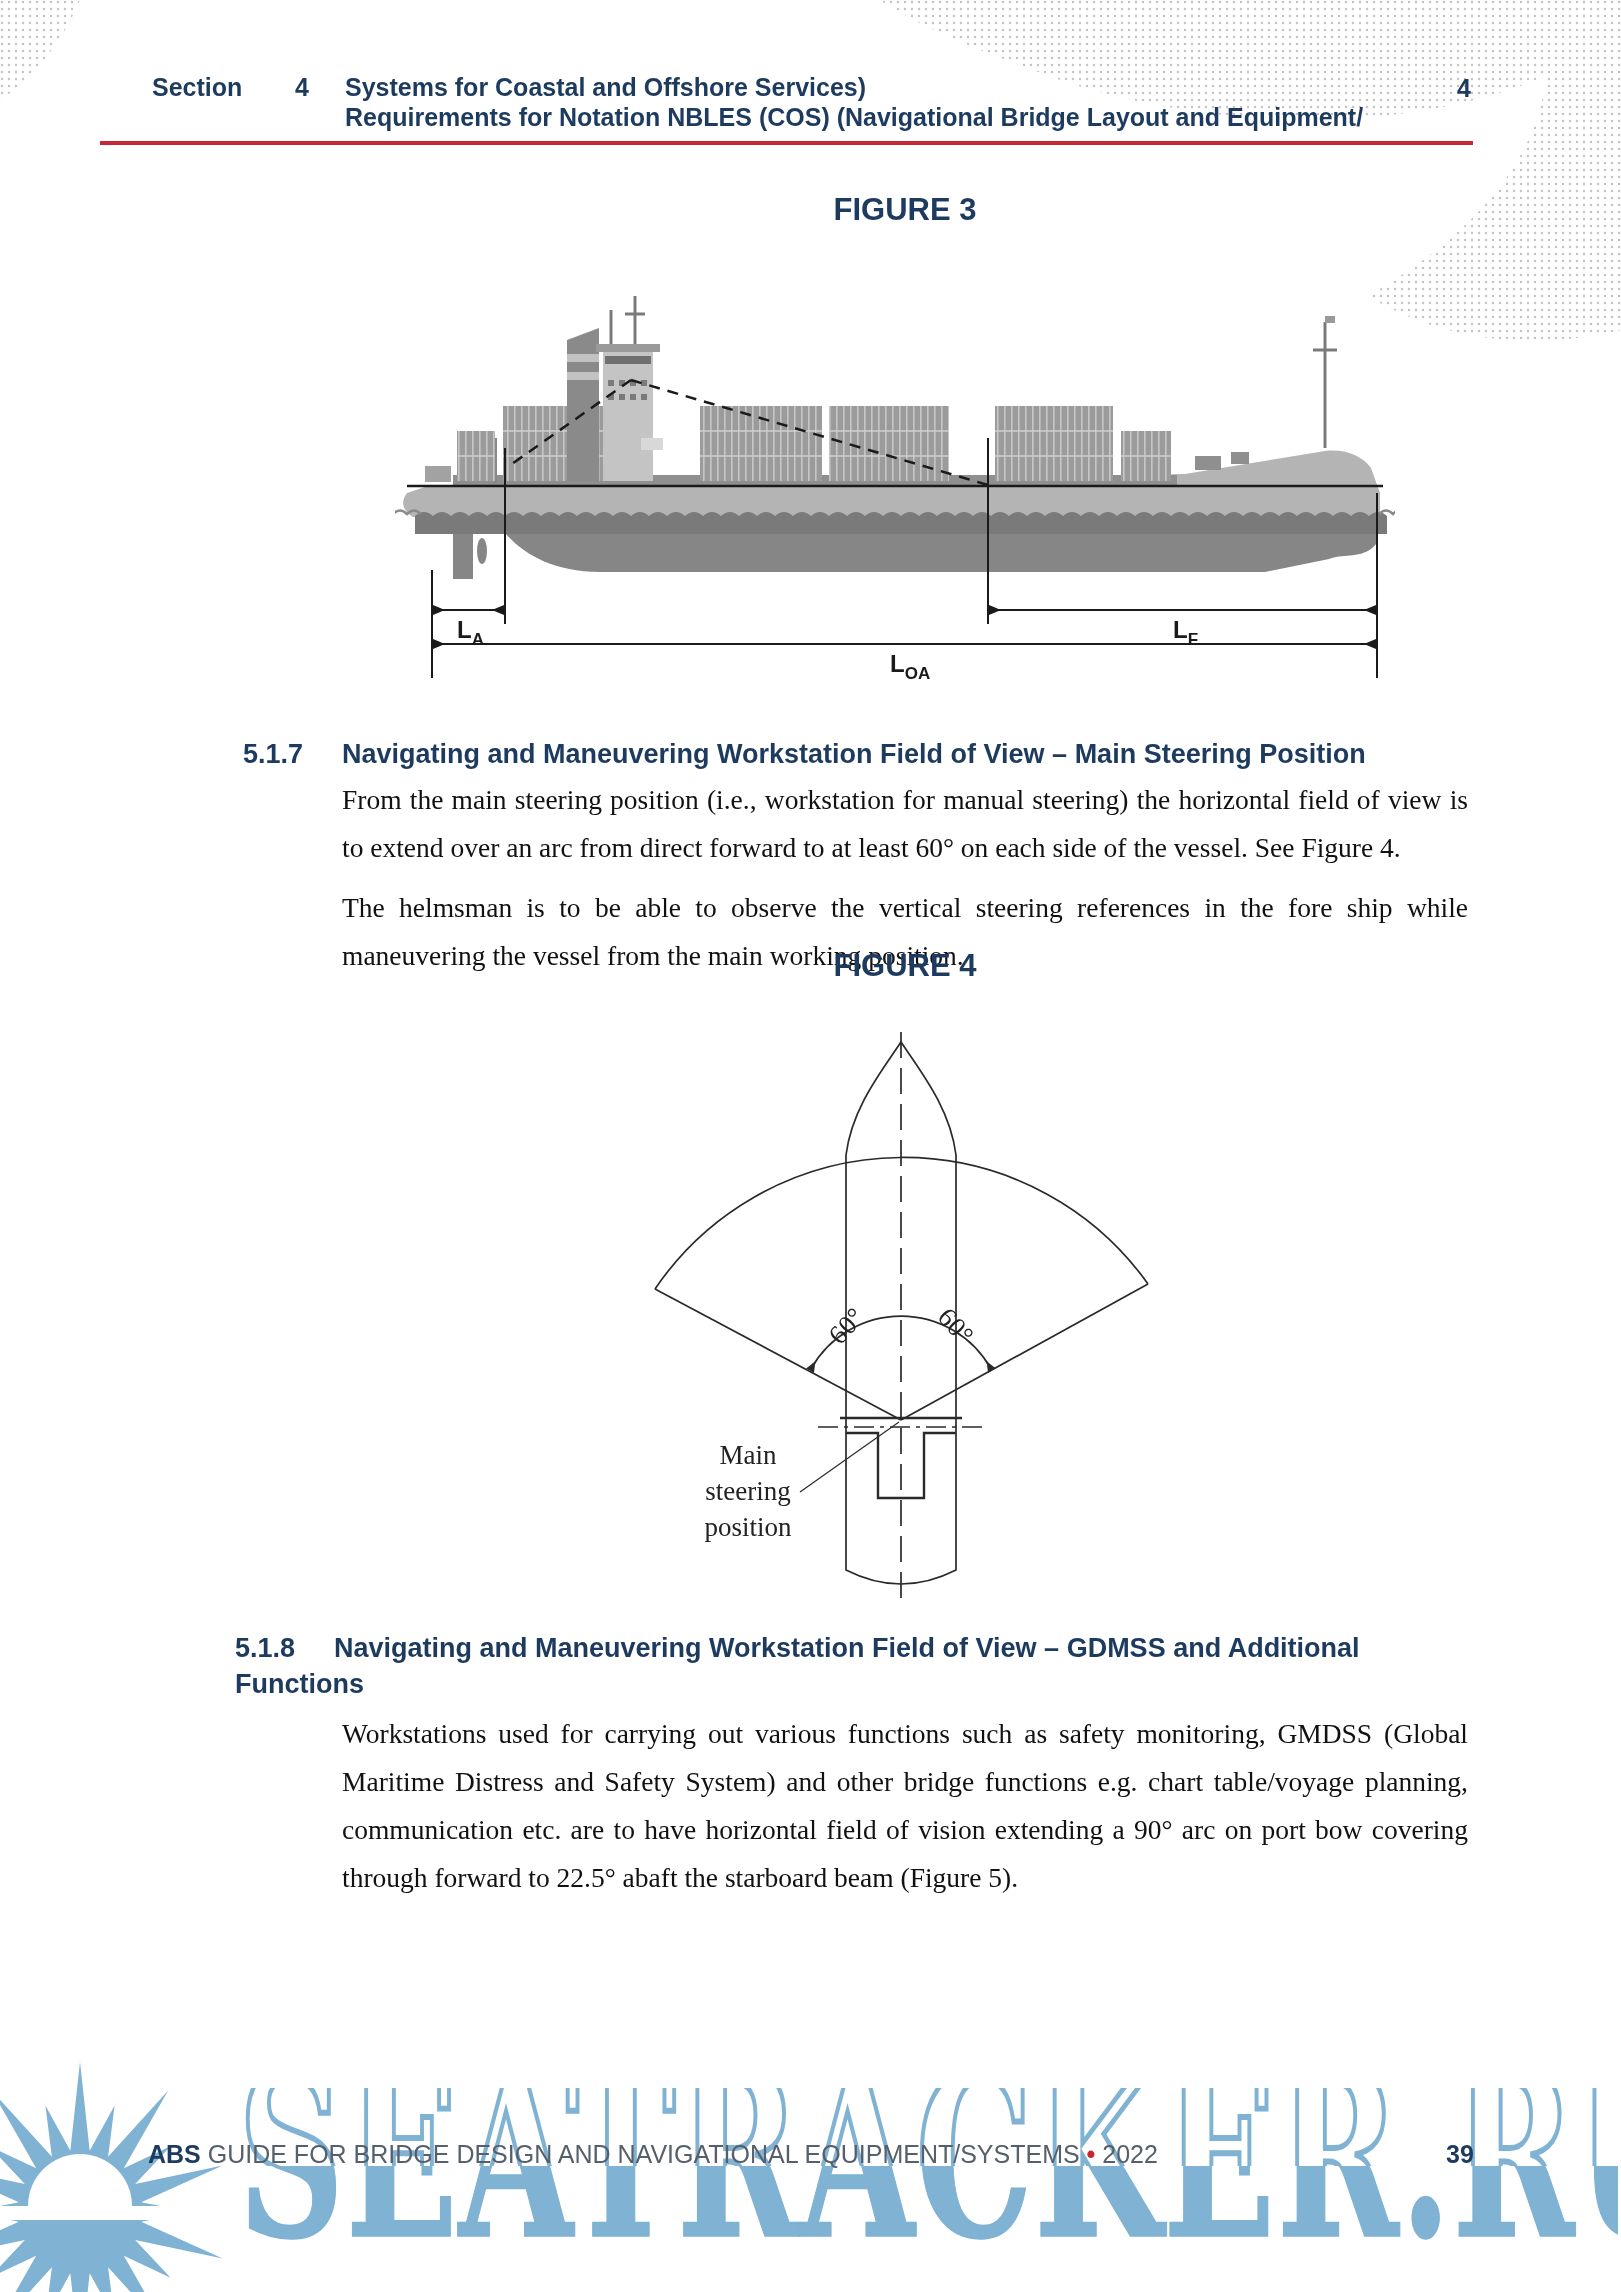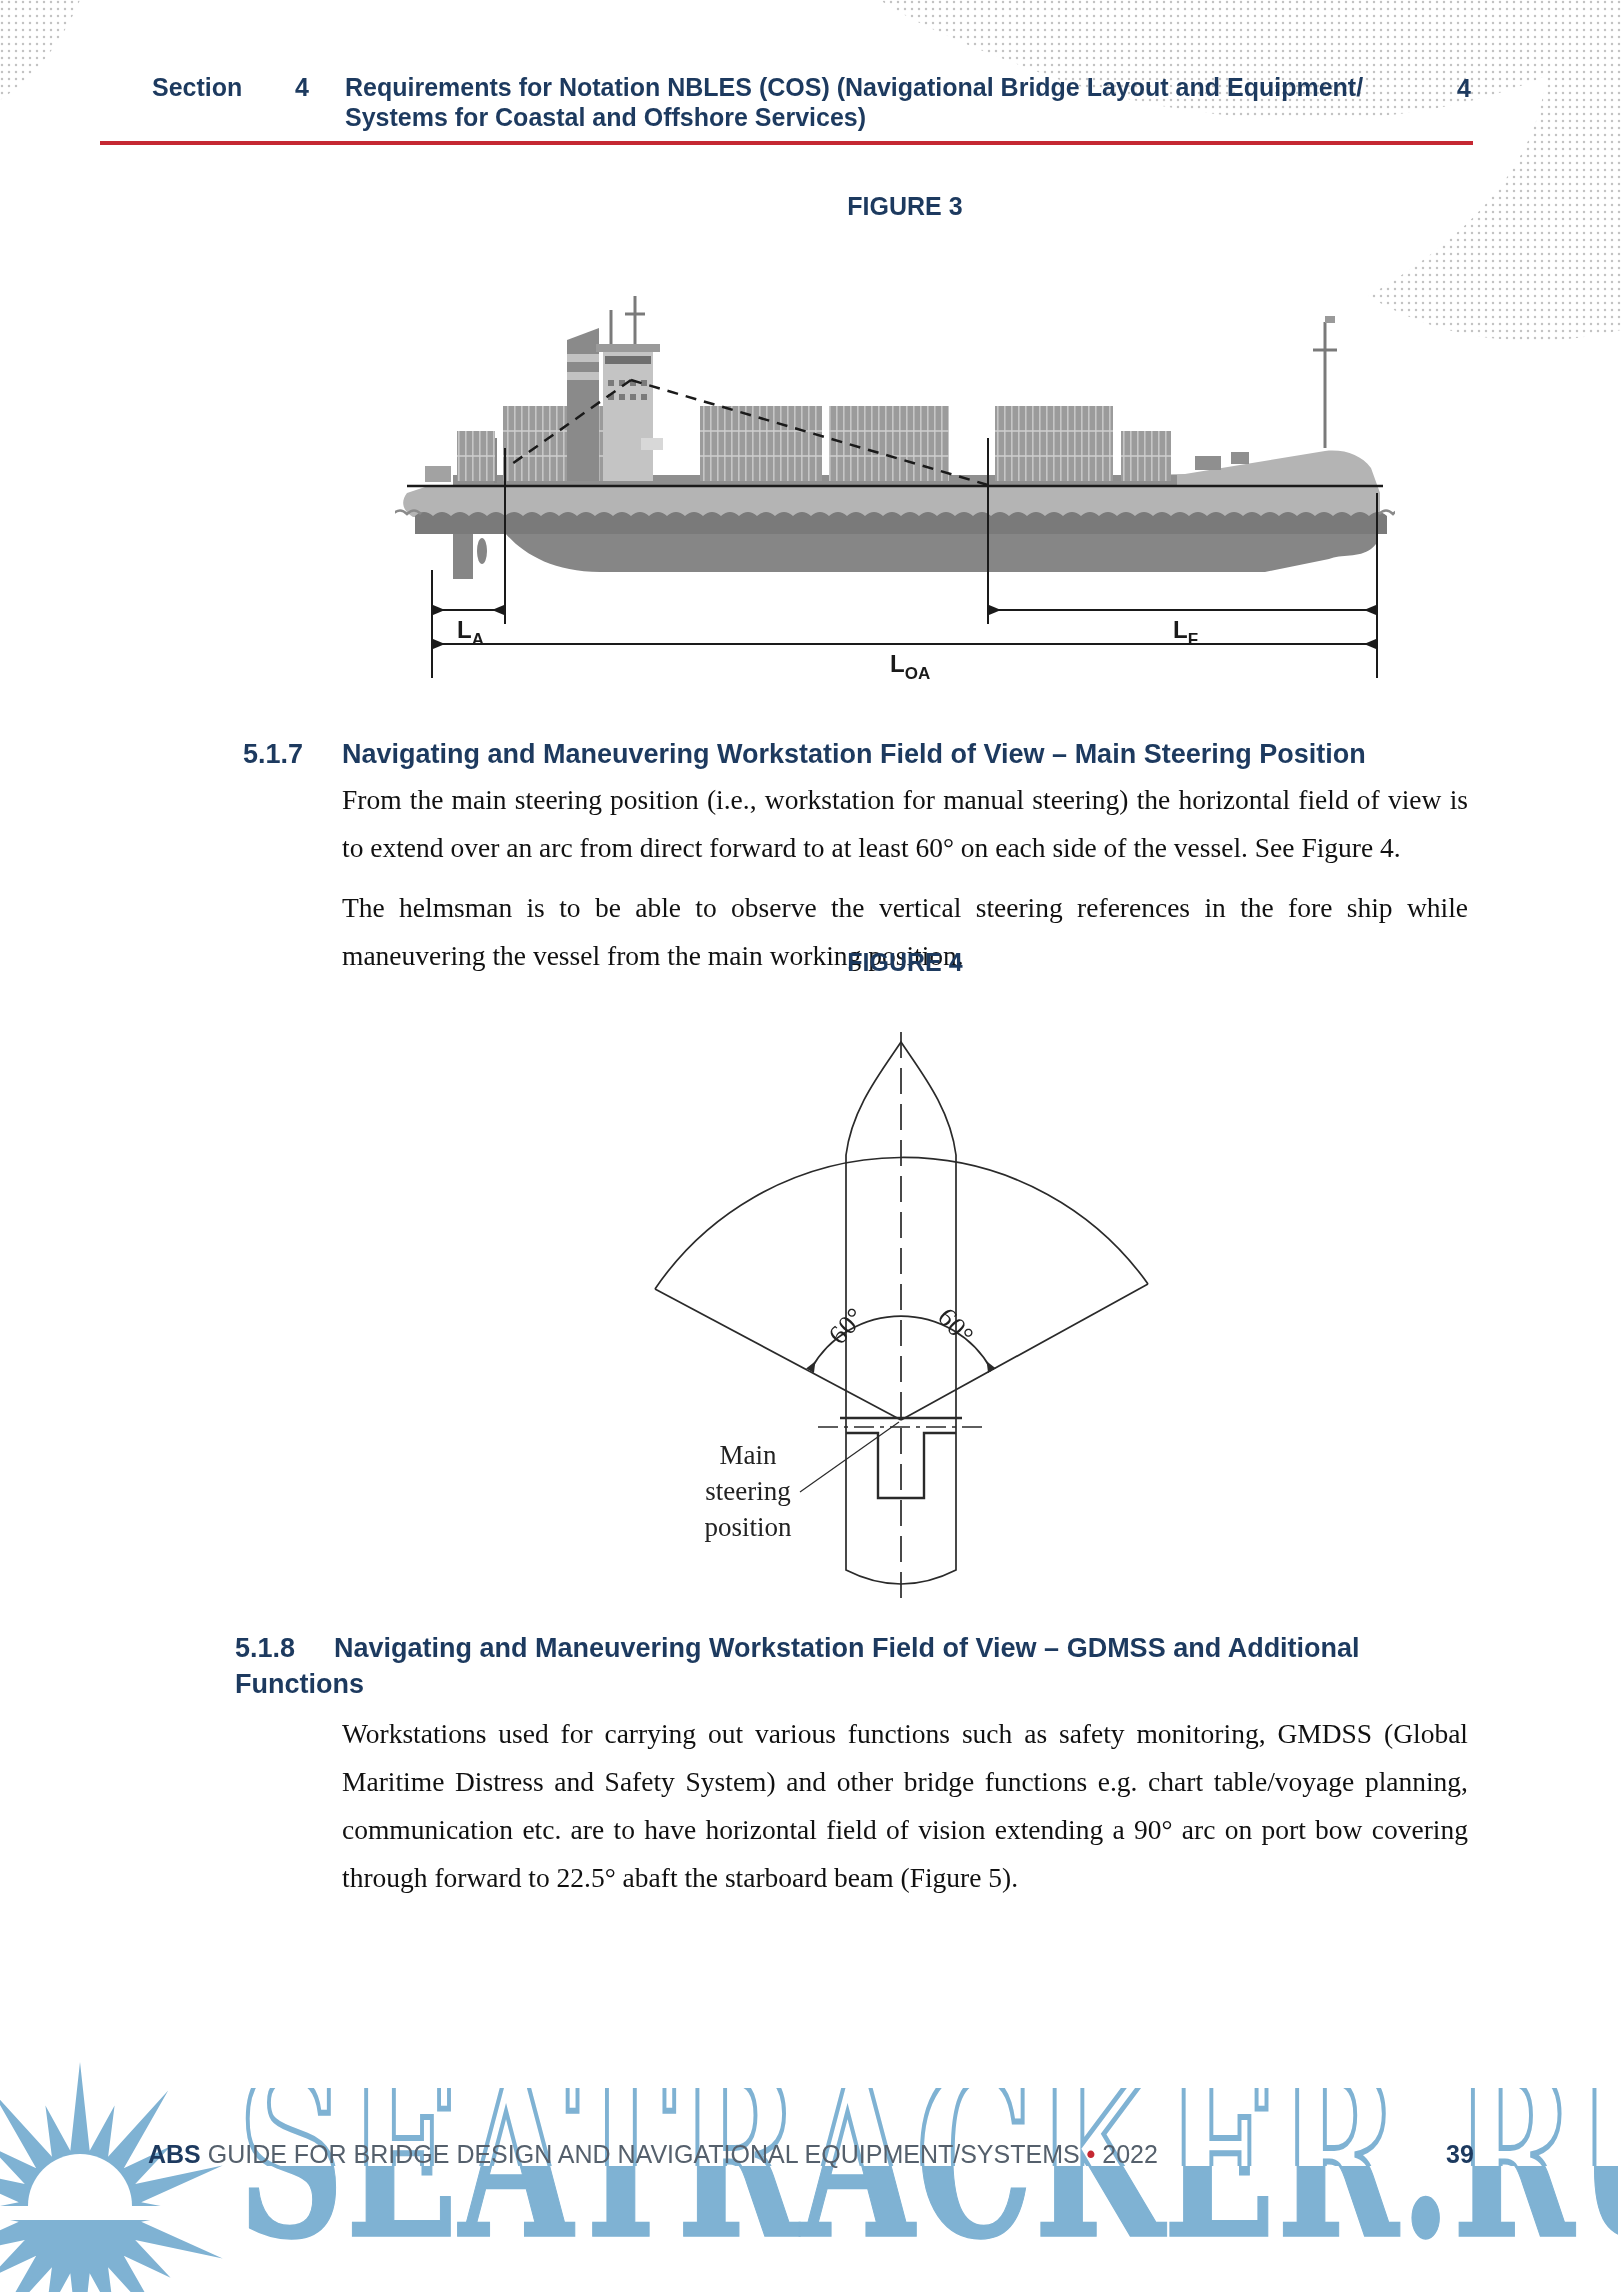--- a/index.html
+++ b/index.html
@@ -5,21 +5,21 @@
   html,body{margin:0;padding:0;}
   #page{position:relative;width:1621px;height:2292px;background:#ffffff;overflow:hidden;
         font-family:"Liberation Sans",sans-serif;}
   .abs{position:absolute;}
   
   .hdr{color:#1d3a5f;font-weight:bold;font-size:25px;line-height:30px;}
   .hdr-title{width:1140px;}
   .pagenum{color:#1d3a5f;font-weight:bold;font-size:25px;text-align:center;width:44px;}
   .red-rule{background:#c52832;height:4px;}
   
-  .figcap{color:#1d3a5f;font-weight:bold;font-size:25px;text-align:center;width:1126px;}
+  .figcap{color:#1d3a5f;font-weight:bold;font-size:31px;text-align:center;width:1126px;}
   
   .sechead{color:#1d3a5f;font-weight:bold;font-size:27px;line-height:36px;width:1235px;}
   .secnum{display:inline-block;width:99px;}
   
   .bodytxt{font-family:"Liberation Serif",serif;font-size:27.5px;line-height:48px;color:#111;
            width:1126px;text-align:justify;}
   
   .footer-line{font-size:25px;color:#55606c;white-space:nowrap;z-index:3;}
   .footer-line .brand{color:#1d3a5f;font-weight:bold;}
   .footer-line .bullet{color:#c52832;font-weight:bold;}
@@ -45,22 +45,22 @@
       </pattern>
     </defs>
     <path d="M 0,0 L 80,0 C 62,42 34,78 0,100 Z" fill="url(#dots)"></path>
     <path d="M 880,0 L 1621,0 L 1621,330 C 1530,352 1440,340 1368,296 C 1478,232 1538,158 1546,76 C 1390,142 1180,126 1038,72 C 962,44 912,22 880,0 Z" fill="url(#dots)"></path>
     <path d="M 1090,120 C 1230,170 1380,160 1500,110 C 1440,210 1320,268 1200,270 C 1140,230 1105,180 1090,120 Z" fill="#ffffff"></path>
   </svg>
 
   <div class="abs hdr" style="left:152px;top:72px;">Section</div>
   <div class="abs hdr" style="left:295px;top:72px;">4</div>
   <div class="abs hdr hdr-title" style="left:345px;top:72px;">
+    <div>Systems for Coastal and Offshore Services)</div>
     <div>Requirements for Notation NBLES (COS) (Navigational Bridge Layout and Equipment/</div>
-    <div>Systems for Coastal and Offshore Services)</div>
   </div>
   <div class="abs pagenum" style="left:1442px;top:74px;">4</div>
   <div class="abs red-rule" style="left:100px;top:141px;width:1373px;"></div>
 
   <div class="abs figcap" style="left:342px;top:192px;">FIGURE 3</div>
 
   <svg class="abs" style="left:395px;top:288px;" width="1000" height="400" viewBox="0 0 1000 400">
     <defs>
       <pattern id="cpat" width="7" height="25" patternUnits="userSpaceOnUse">
         <rect width="7" height="25" fill="#9b9b9b"></rect>

